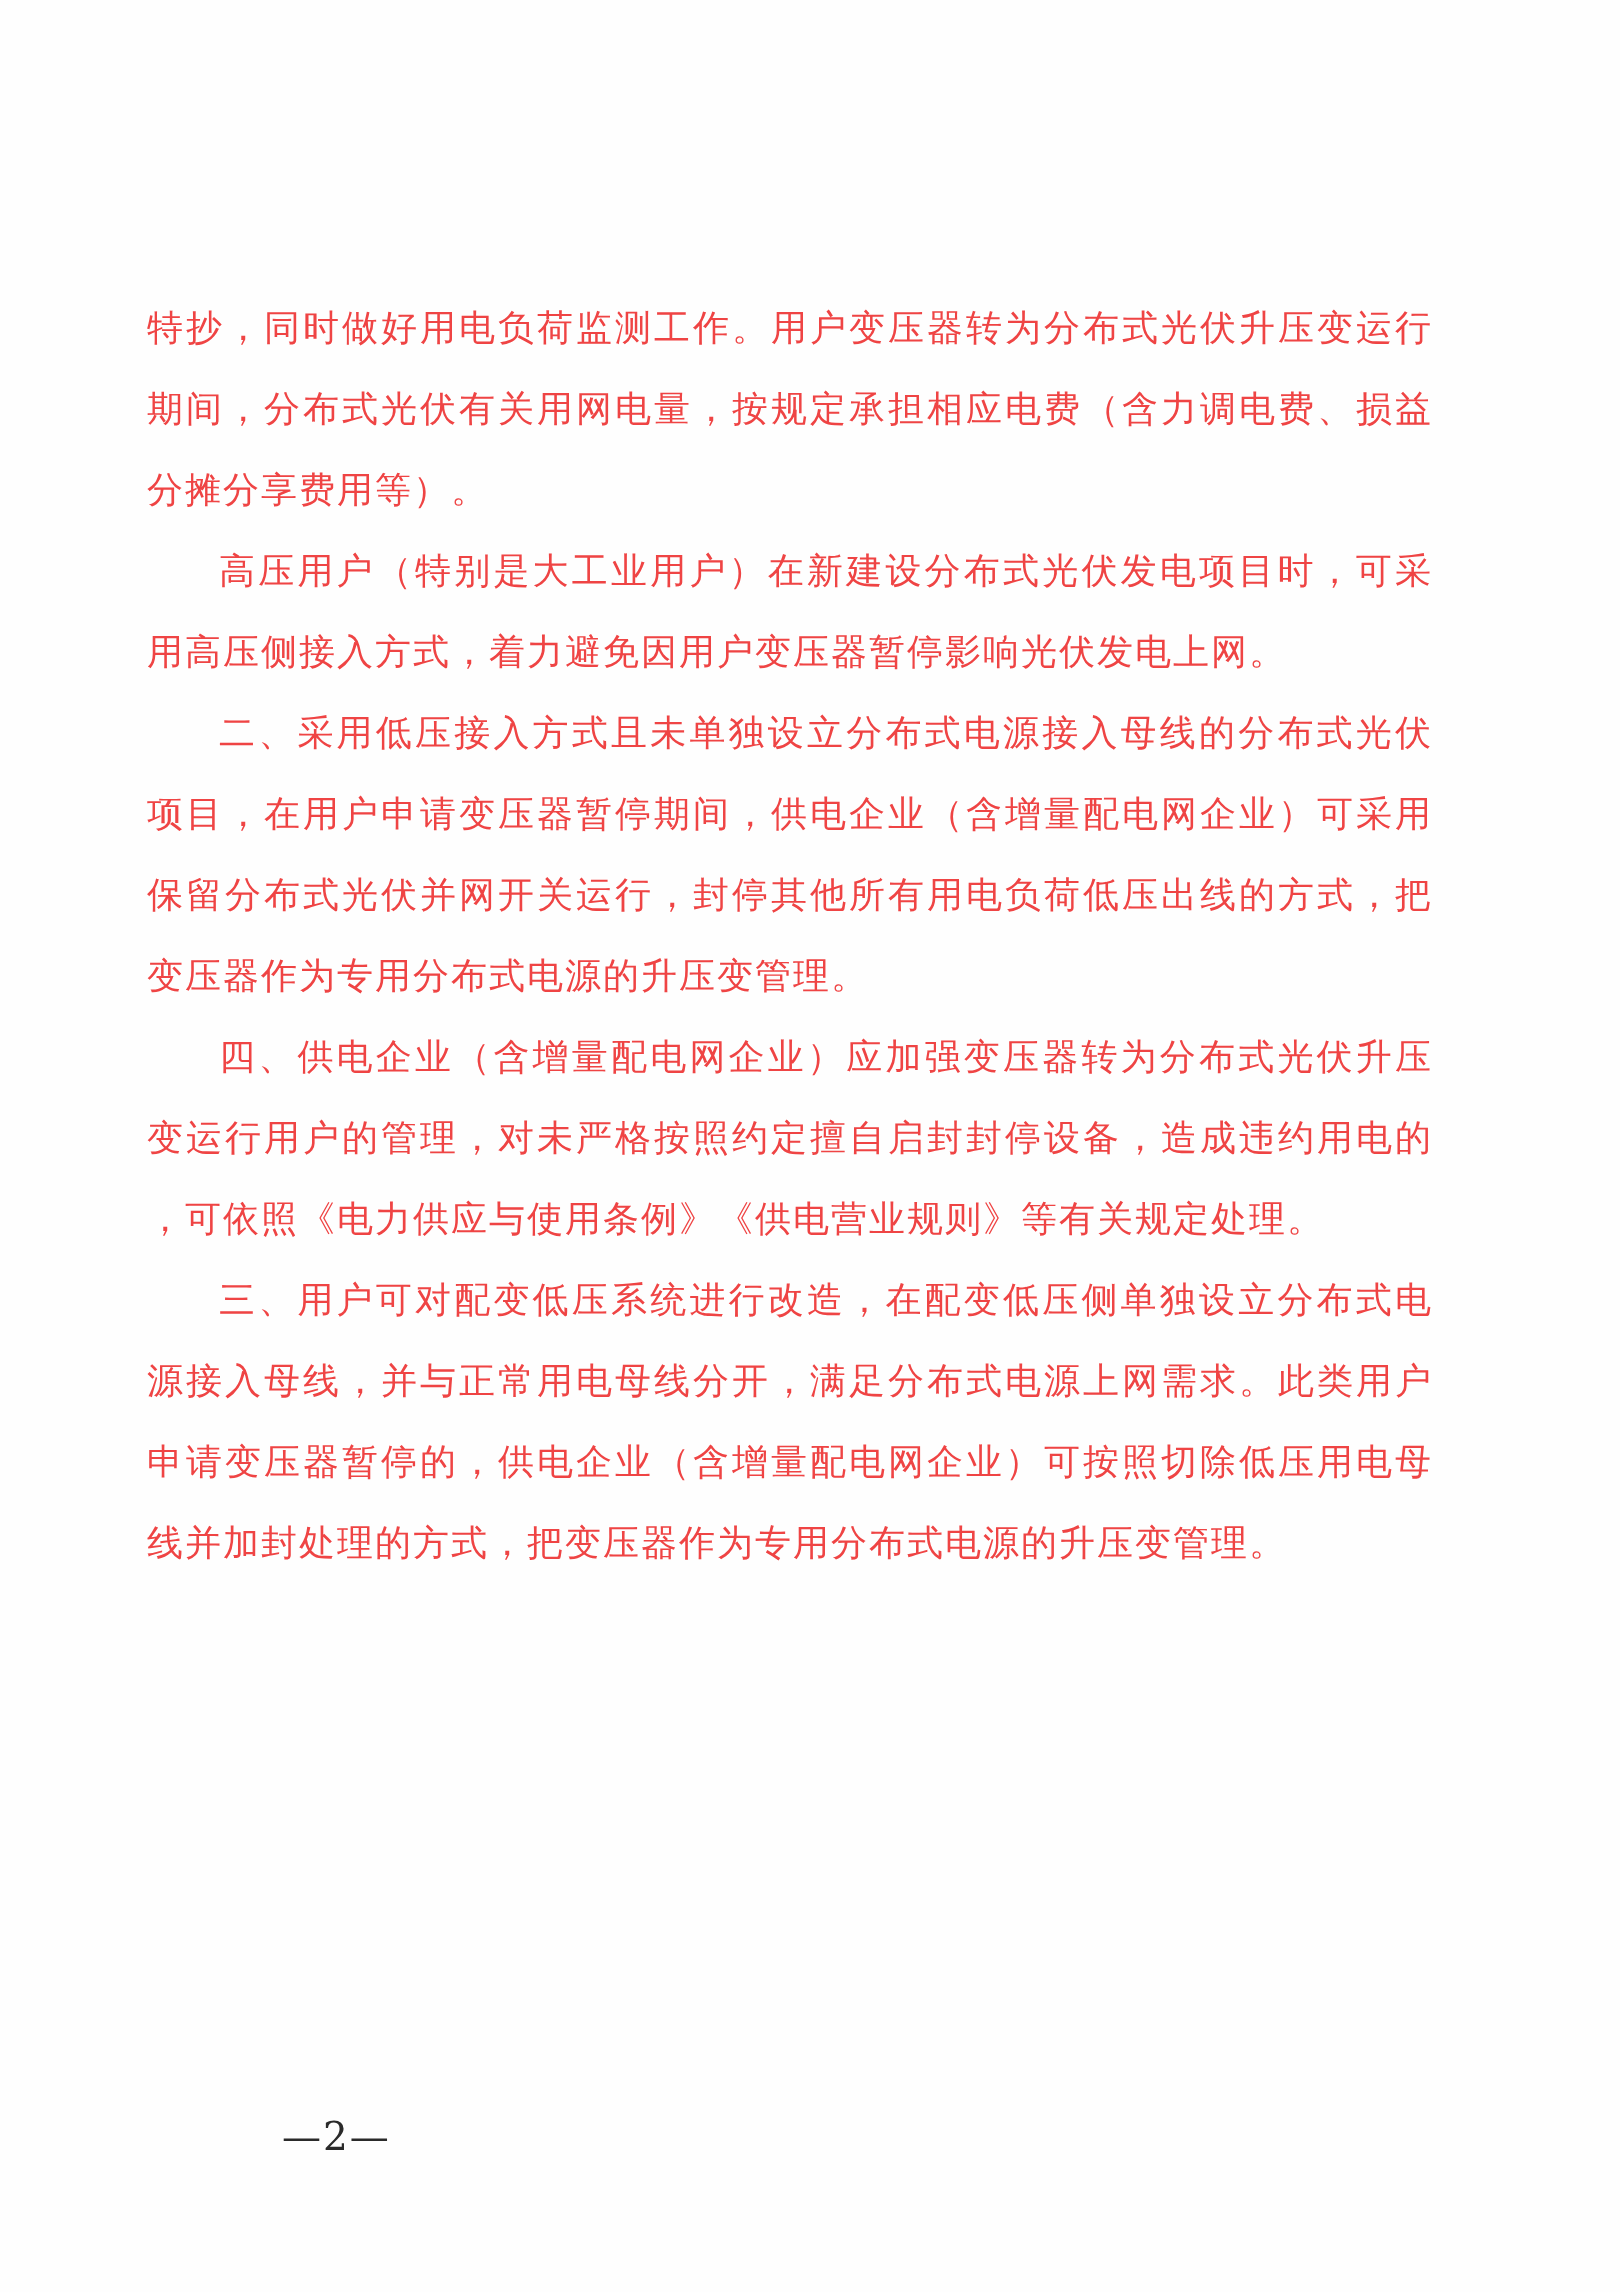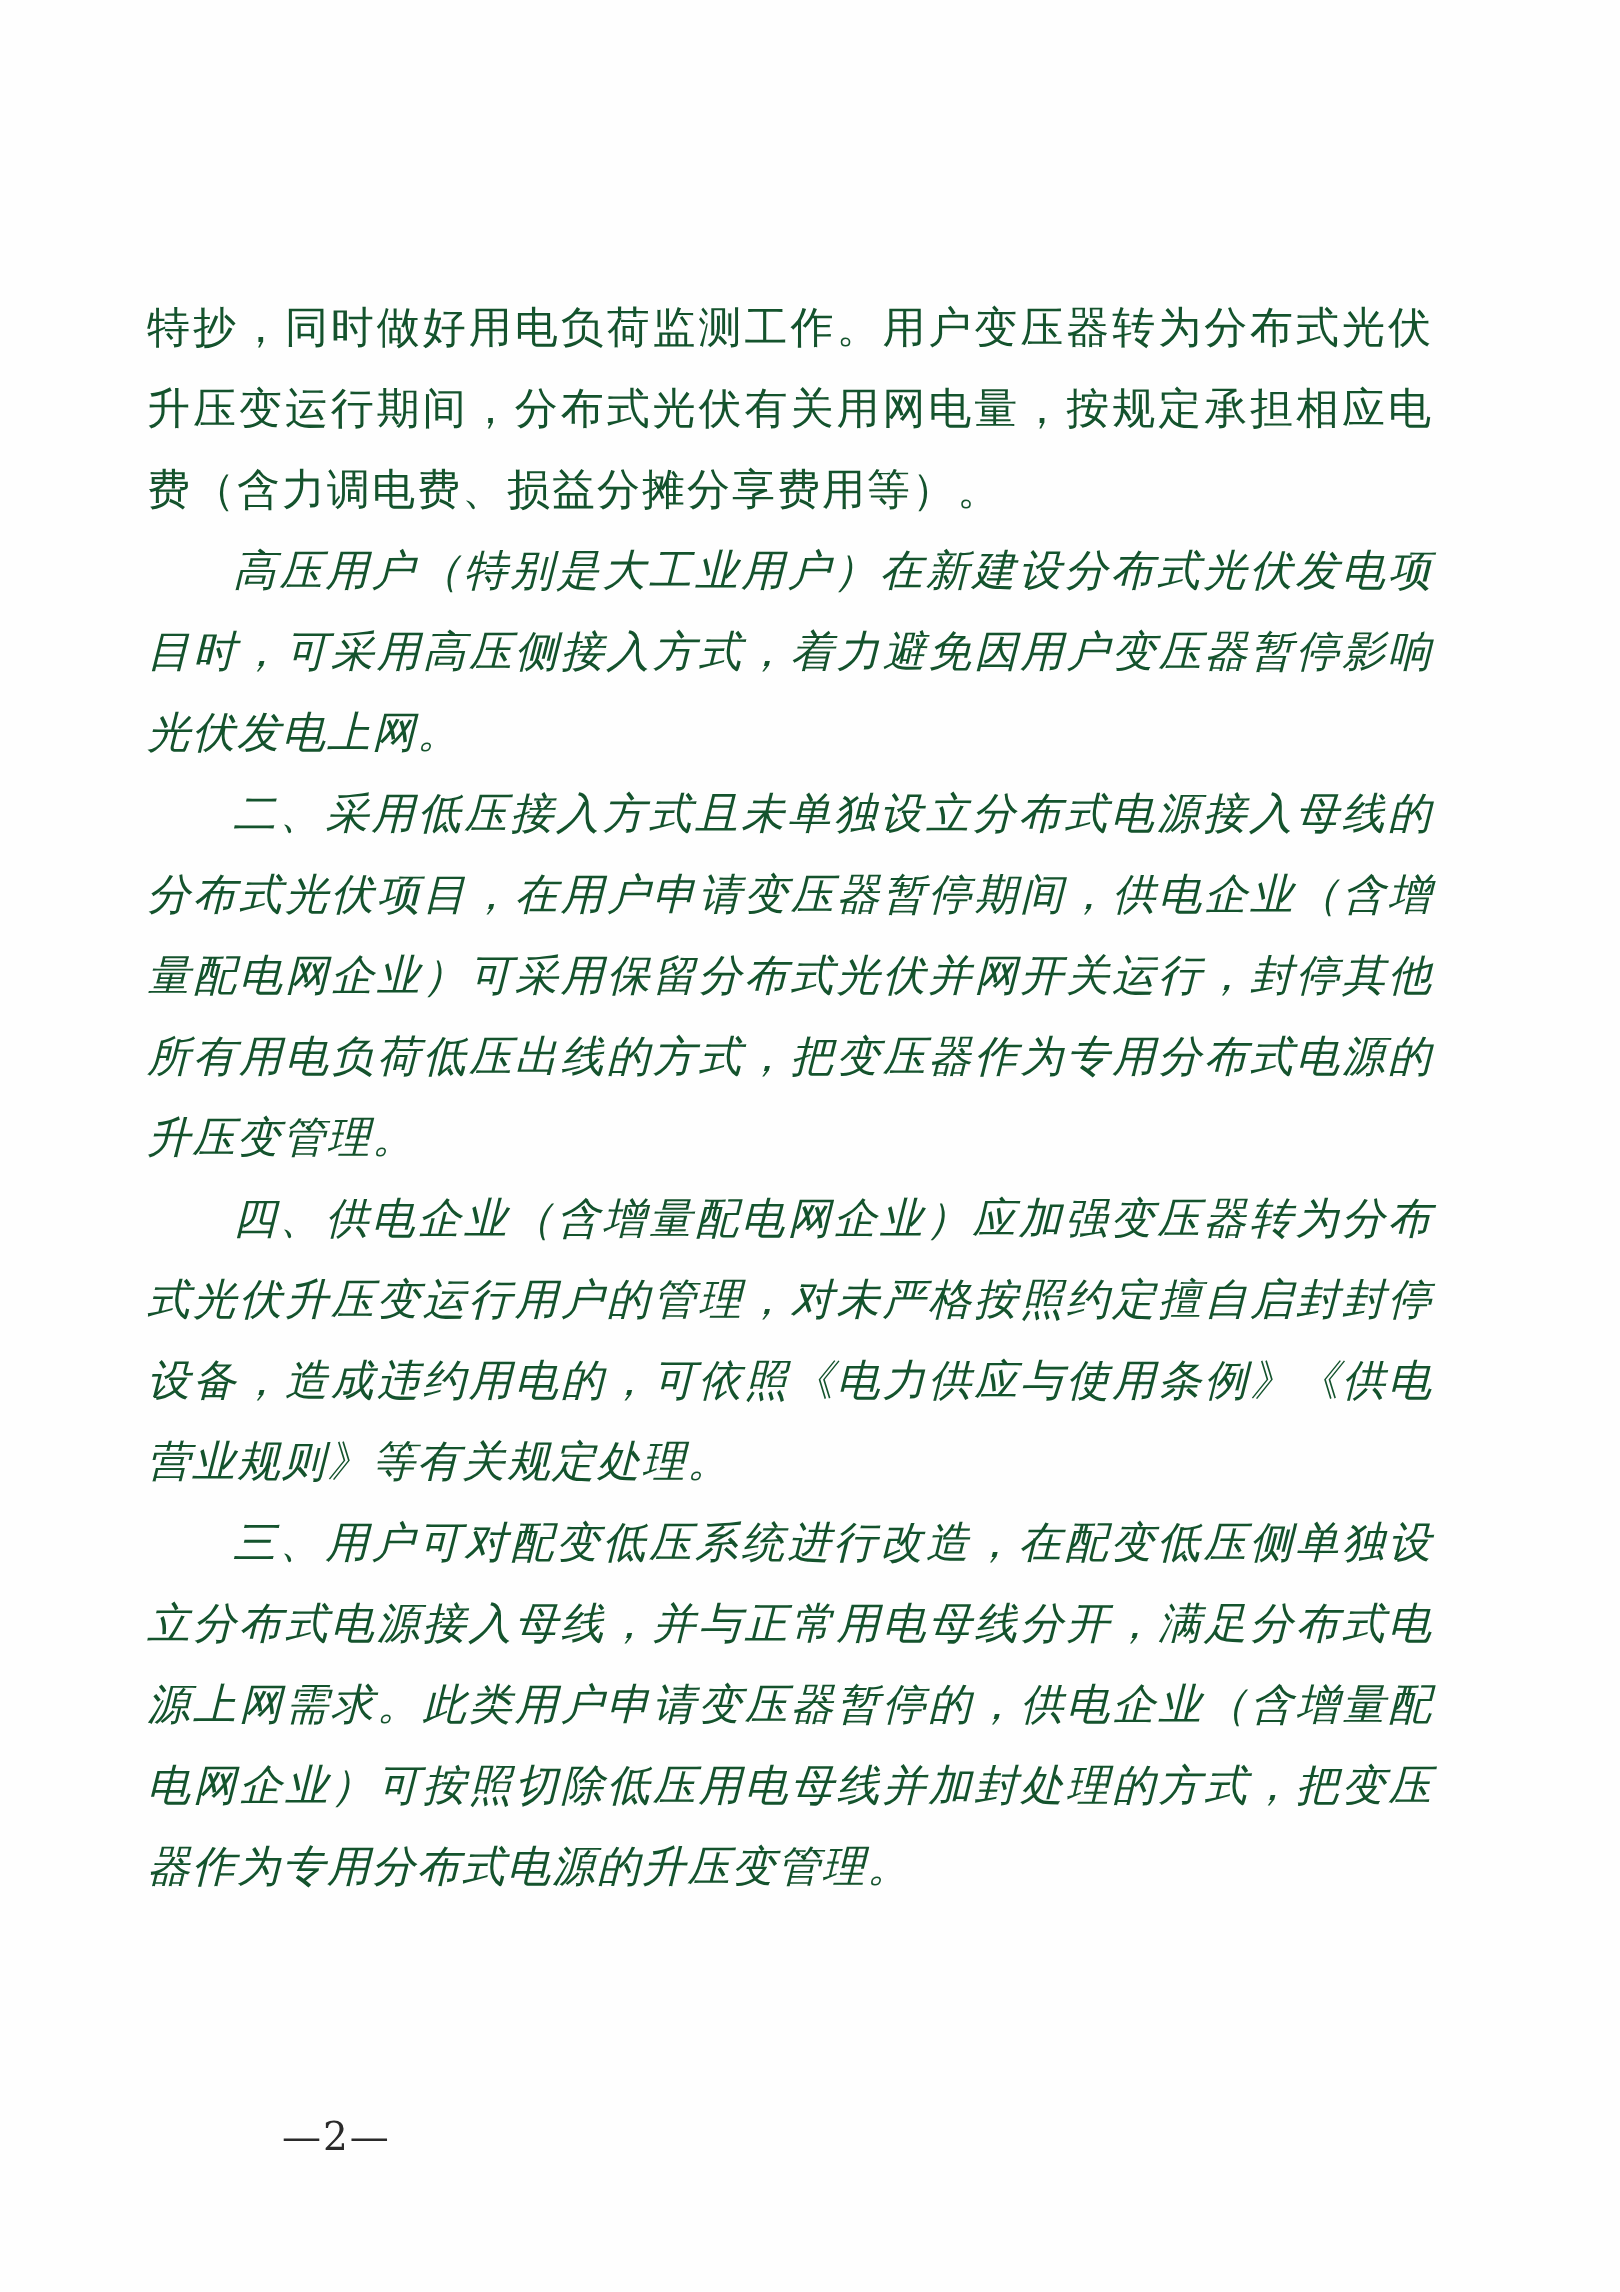--- a/index.html
+++ b/index.html
@@ -17,37 +17,36 @@
     position: absolute;
     inset: 0;
     background: #fefefe;
     overflow: hidden;
   }
   .text-block {
     position: absolute;
     left: 147px;
     top: 287px;
     width: 1286px;
-    color: #14532d;
-    font-size: 43px;
+    color: #ef4444;
+    font-size: 36px;
     line-height: 81px;
     letter-spacing: 2px;
     text-align: justify;
     text-align-last: left;
     text-justify: inter-character;
     word-break: break-all;
     line-break: anywhere;
   }
   .text-block p {
     margin: 0;
     padding: 0;
   }
   .text-block p.indent {
     text-indent: 2em;
-    font-style: italic;
   }
   .page-number {
     position: absolute;
     left: 282px;
     top: 2113px;
     font-size: 39px;
     line-height: 47px;
     color: #2a2a2a;
     letter-spacing: 2px;
   }

